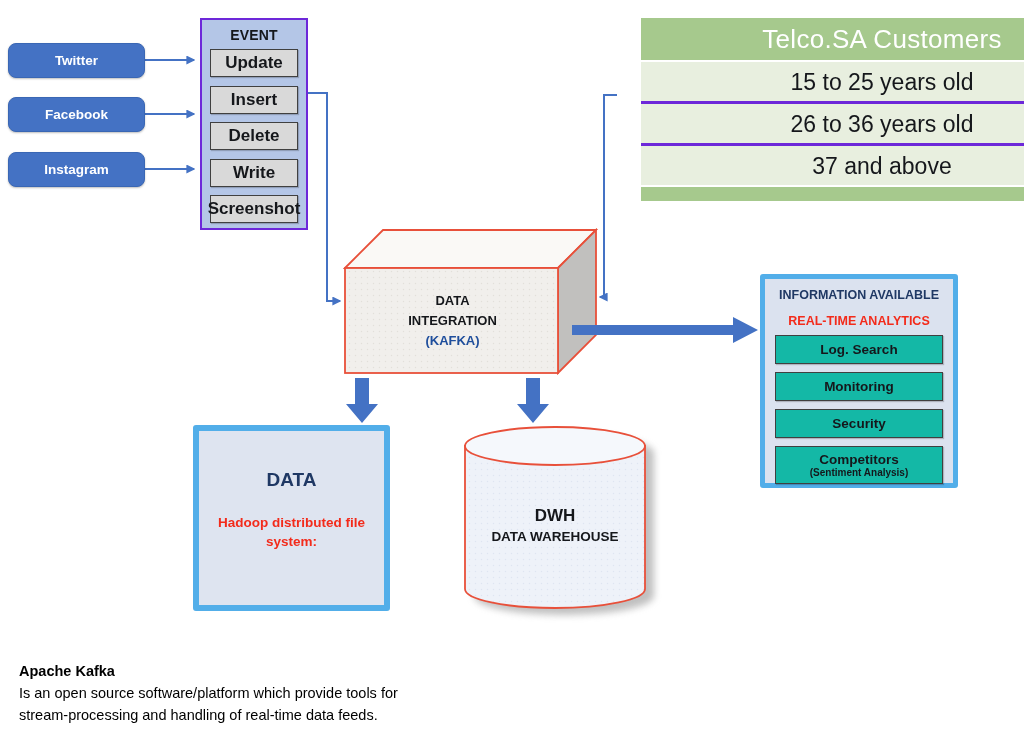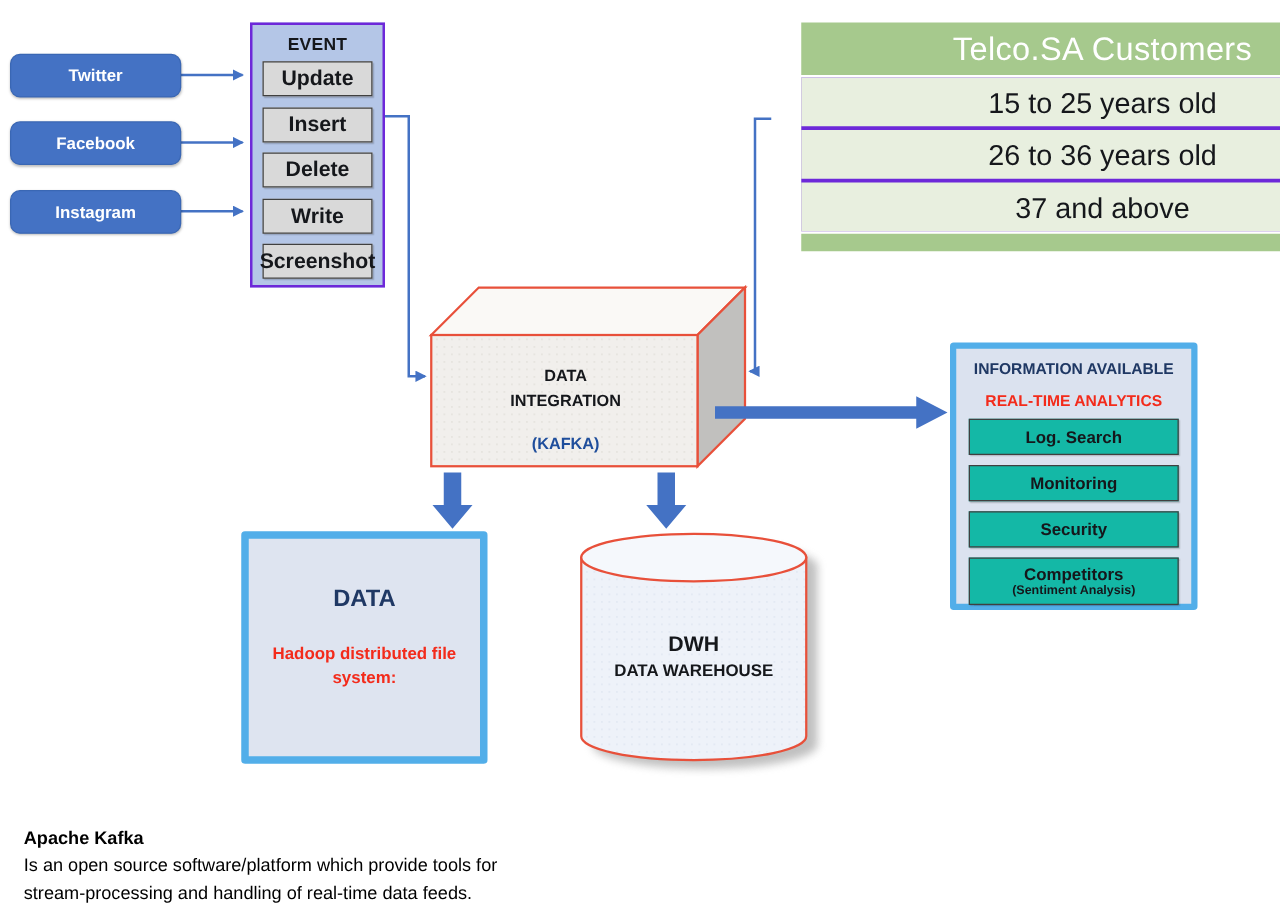--- a/index.html
+++ b/index.html
@@ -38,21 +38,21 @@
   .customers-cell{
     flex:1;background:#E8EFDF;display:flex;align-items:center;justify-content:center;
     text-align:center;font-size:23px;line-height:30px;color:#15171b;padding:0 8px;
   }
   .customers-footer{height:14px;background:#A6C98D;margin-top:2px;}
 
   .kafka-label{
     position:absolute;left:347px;top:291px;width:211px;text-align:center;
     font-weight:bold;font-size:13px;line-height:20px;color:#15171b;
   }
-  .kafka-blue{color:#1F4E9C;margin-top:14px;}
+  .kafka-blue{color:#1F4E9C;}
 
   .info-panel{
     position:absolute;left:760px;top:274px;width:198px;height:214px;
     background:#DBE2EF;border:5px solid #52AEE9;border-radius:3px;box-sizing:border-box;
     display:flex;flex-direction:column;align-items:center;
   }
   .info-title{margin-top:9px;font-weight:bold;font-size:12.5px;color:#1F3864;}
   .info-subtitle{font-weight:bold;font-size:12.5px;color:#F32B1B;margin-top:12px;}
   .info-list{display:flex;flex-direction:column;gap:8px;margin-top:7px;align-items:center;}
   .btn-gray-wide{

